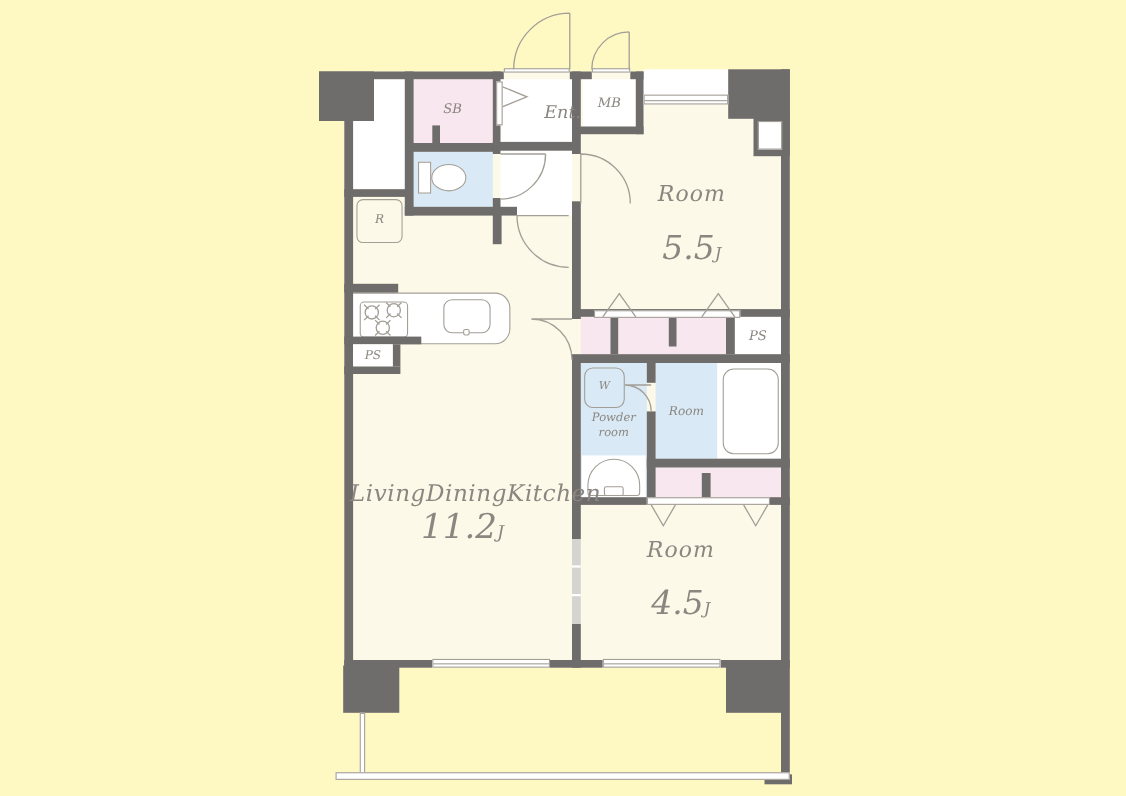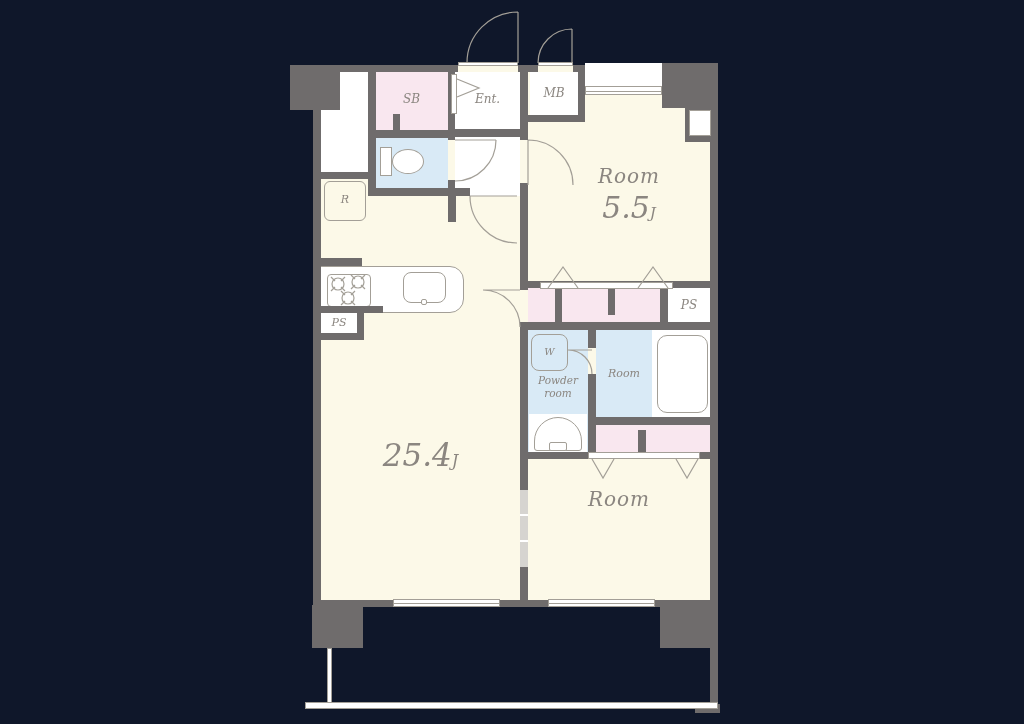--- a/index.html
+++ b/index.html
@@ -4,31 +4,31 @@
 <style>
   :root{
     --wall:#6f6c6c;
     --room_fill:#fcf9e8;
     --closet_fill:#f9e7ef;
     --wet_fill:#d9eaf6;
     --outline:#a39f97;
     --label:#8b8680;
   }
   html,body{margin:0;padding:0;background:#fff;}
-  .stage{position:relative;width:1024px;height:724px;background:#0f172a;overflow:hidden;
+  .stage{position:relative;width:1024px;height:724px;background:#fef9c3;overflow:hidden;
          font-family:"DejaVu Serif","Liberation Serif",serif;text-decoration:underline;}
   .wall{position:absolute;background:var(--wall);z-index:4;}
   .fill{position:absolute;z-index:2;}
   .fix{position:absolute;z-index:3;border:1px solid var(--outline);background:#fff;box-sizing:border-box;}
   .ovr{position:absolute;z-index:5;box-sizing:border-box;}
   .window{position:absolute;z-index:5;background:#fff;border:1px solid var(--outline);box-sizing:border-box;}
   .window .mid{position:absolute;left:0;right:0;top:50%;height:0;border-top:1px solid var(--outline);}
   .lbl{position:absolute;z-index:7;color:var(--label);font-style:italic;text-align:center;}
   .rn{font-size:20px;letter-spacing:1px;}
-  .rs{font-size:30px;margin-top:2px;}
+  .rs{font-size:30px;margin-top:20px;}
   .unit{font-size:15px;}
   .ldk-n{font-size:21px;letter-spacing:0.5px;}
   .ldk-s{font-size:31px;margin-top:1px;}
   .ldk-u{font-size:16px;}
   svg.deco{position:absolute;left:0;top:0;z-index:6;}
 </style>
 </head>
 <body>
 
 <div class="stage">
@@ -152,39 +152,41 @@
       <circle cx="338" cy="284" r="6"></circle>
         <circle cx="358" cy="282" r="6"></circle>
         <circle cx="348" cy="298" r="6"></circle>
       <path d="M331,277 l4,4 M345,291 l-4,-4 M331,291 l4,-4 M345,277 l-4,4"></path>
       <path d="M351,275 l4,4 M365,289 l-4,-4 M351,289 l4,-4 M365,275 l-4,4"></path>
       <path d="M341,291 l4,4 M355,305 l-4,-4 M341,305 l4,-4 M355,291 l-4,4"></path>
     </g>
   </svg>
 
   <div class="lbl" style="left:375px;top:92px;width:73px;font-size:12px;">SB</div>
-  <div class="lbl" style="left:455px;top:92px;width:65px;font-size:12px;">Ent.</div>
+  <div class="lbl" style="left:479px;top:92px;width:65px;font-size:16px;">Ent.</div>
   <div class="lbl" style="left:530px;top:86px;width:48px;font-size:12px;">MB</div>
   <div class="lbl" style="left:324px;top:193px;width:42px;font-size:11px;">R</div>
   <div class="lbl" style="left:321px;top:316px;width:36px;font-size:11px;">PS</div>
   <div class="lbl" style="left:668px;top:298px;width:42px;font-size:12px;">PS</div>
   <div class="lbl" style="left:531px;top:346px;width:37px;font-size:10px;">W</div>
   <div class="lbl" style="left:592px;top:367px;width:64px;font-size:11px;">Room</div>
   <div class="lbl" style="left:526px;top:374px;width:64px;font-size:10.5px;line-height:13px;">
     <div>Powder</div>
     <div>room</div>
   </div>
 
   <div class="lbl" style="left:545px;top:164px;width:168px;">
     <div class="rn">Room</div>
     <div class="rs"><span>5.5</span><span class="unit">J</span></div>
   </div>
 
   <div class="lbl" style="left:318px;top:436px;width:205px;">
-    <div class="ldk-s"><span>25.4</span><span class="ldk-u">J</span></div>
+    <div class="ldk-n">LivingDiningKitchen</div>
+    <div class="ldk-s"><span>11.2</span><span class="ldk-u">J</span></div>
   </div>
 
   <div class="lbl" style="left:535px;top:487px;width:168px;">
     <div class="rn">Room</div>
+    <div class="rs"><span>4.5</span><span class="unit">J</span></div>
   </div>
 
 
 </div>
 
 </body></html>

